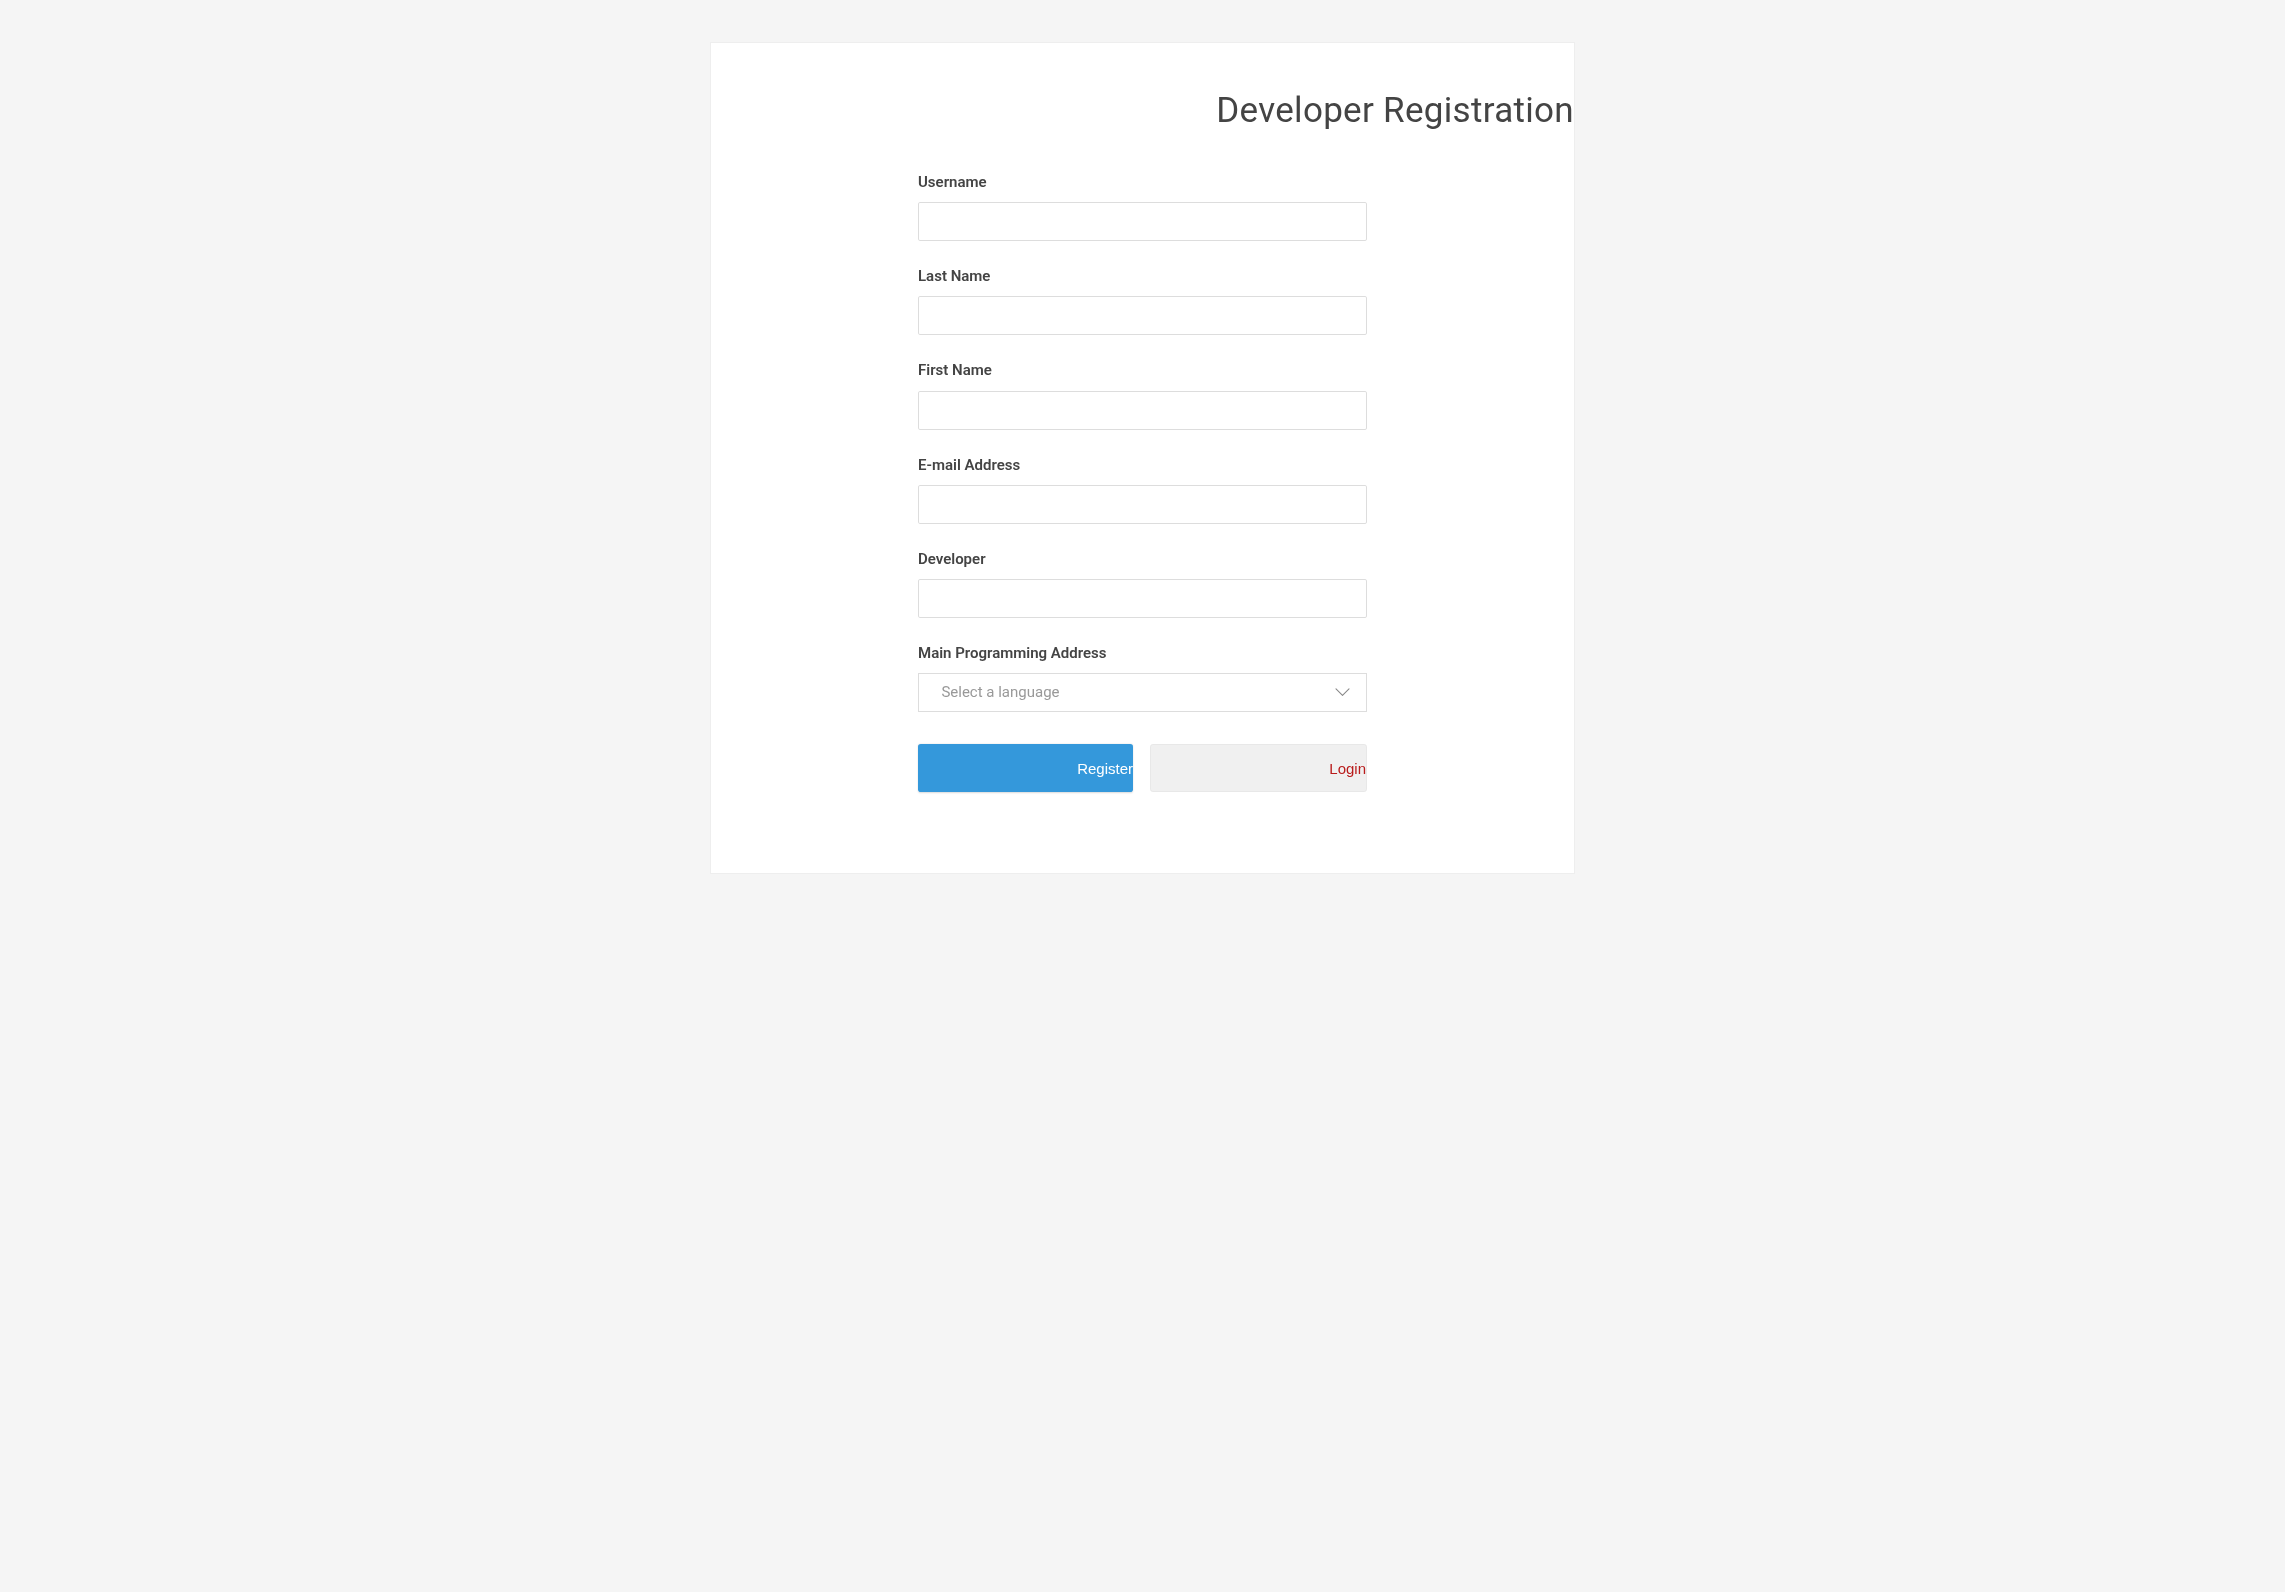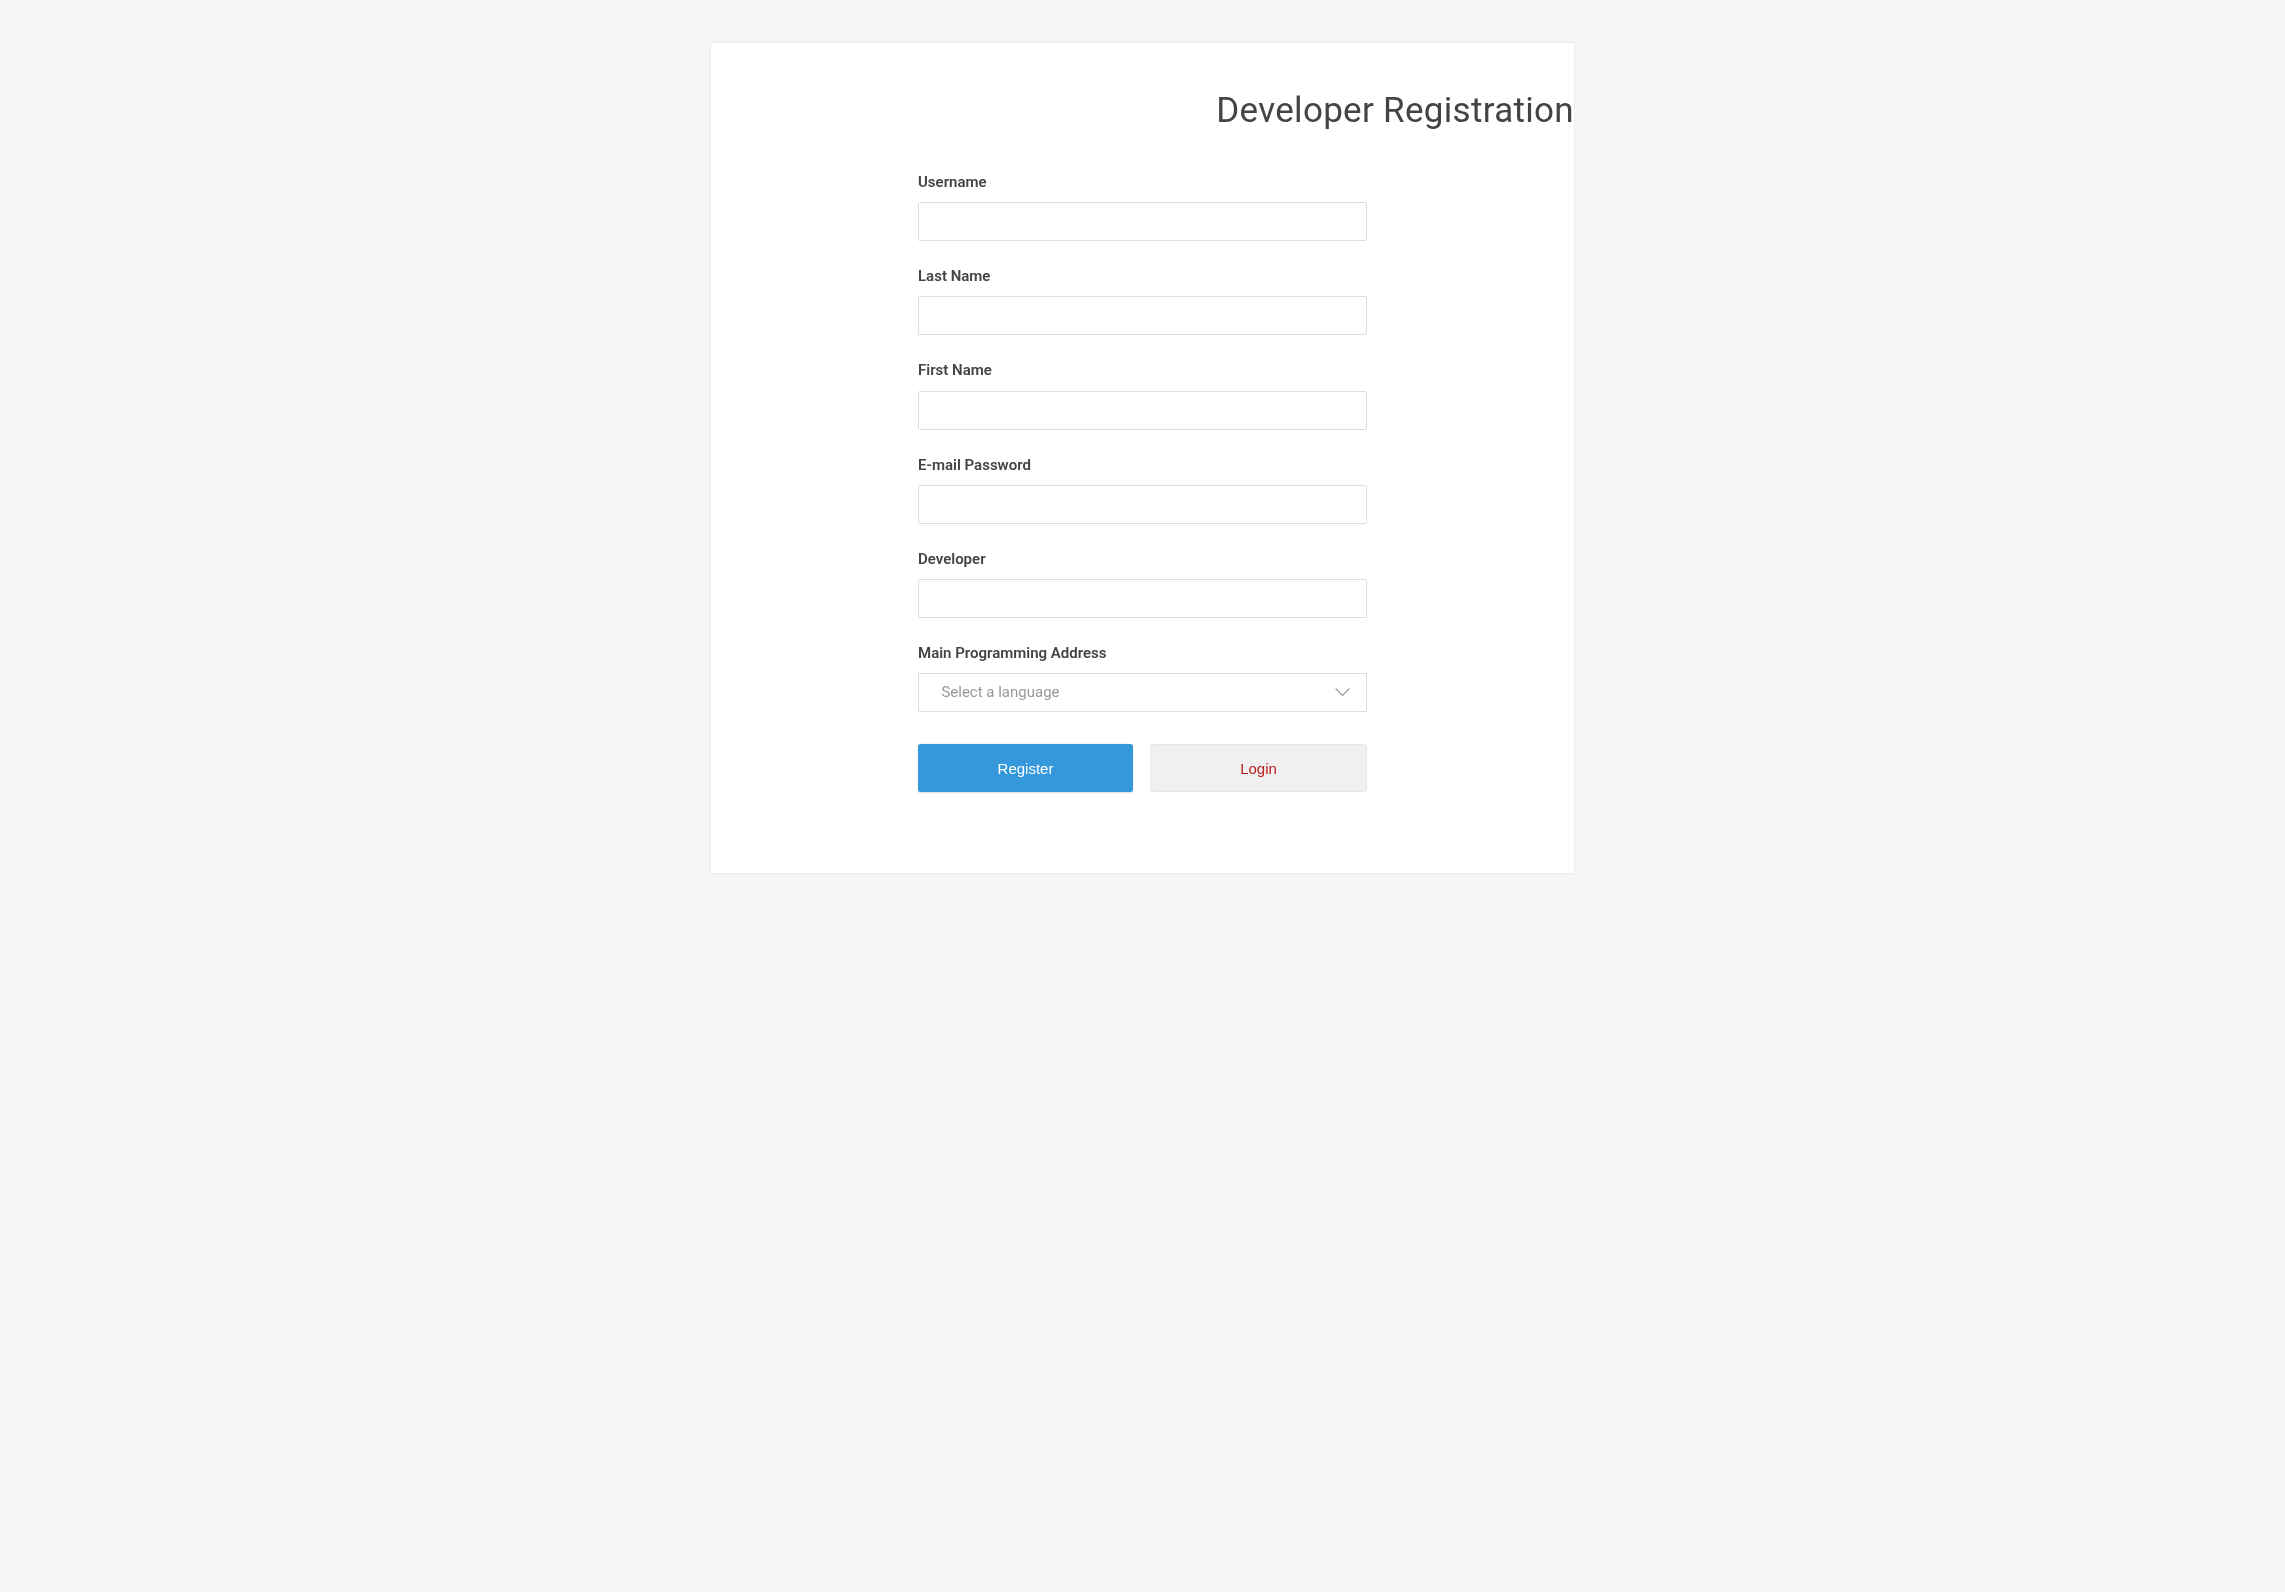--- a/index.html
+++ b/index.html
@@ -85,20 +85,21 @@
       margin-top: 32px;
     }
     .btn {
       flex: 1;
       height: 48px;
       border: none;
       border-radius: 2.8px;
       font-size: 15px;
       cursor: pointer;
       outline: none;
+      text-align: right;
     }
     .btn-primary {
       background-color: #3498db;
       color: #ffffff;
       box-shadow: 0 0.9px 1.9px rgba(0,0,0,0.15);
     }
     .btn-secondary {
       background-color: #f0f0f0;
       color: #b91c1c;
       border: 0.9px solid #e8e8e8;
@@ -121,21 +122,21 @@
       <label class="form-label">Last Name</label>
       <input type="text" class="form-input" value="" style="">
     </div>
 
     <div class="form-group">
       <label class="form-label">First Name</label>
       <input type="text" class="form-input" value="" style="">
     </div>
 
     <div class="form-group">
-      <label class="form-label">E-mail Password</label>
+      <label class="form-label">E-mail Address</label>
       <input type="email" class="form-input" value="" style="">
     </div>
 
     <div class="form-group">
       <label class="form-label">Developer</label>
       <input type="password" class="form-input" value="" style="">
     </div>
 
     <div class="form-group">
       <label class="form-label">Main Programming Address</label>

